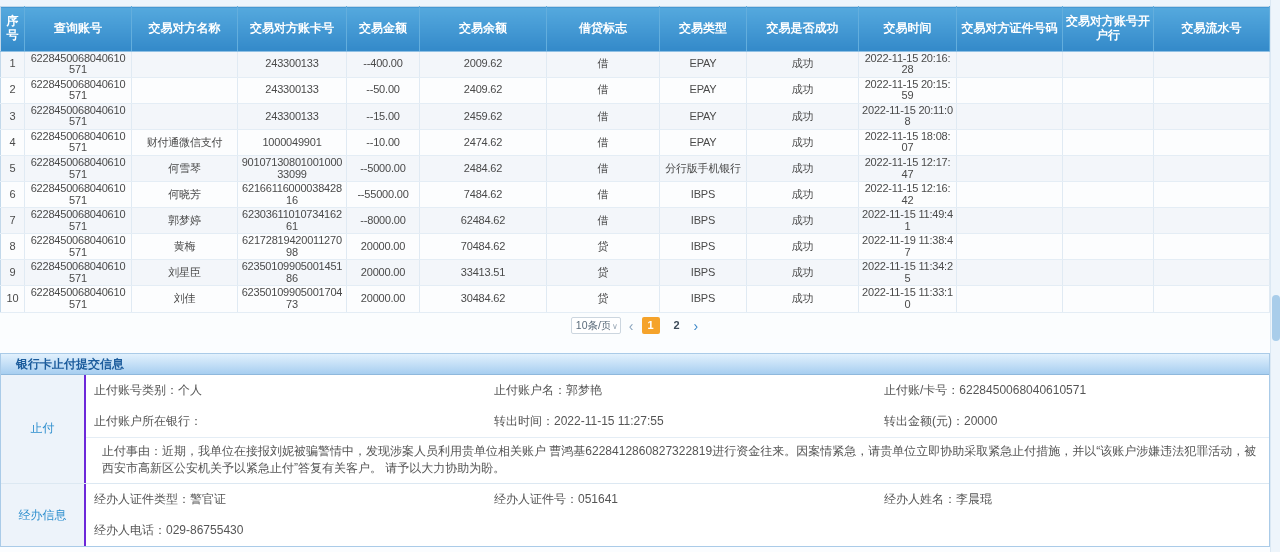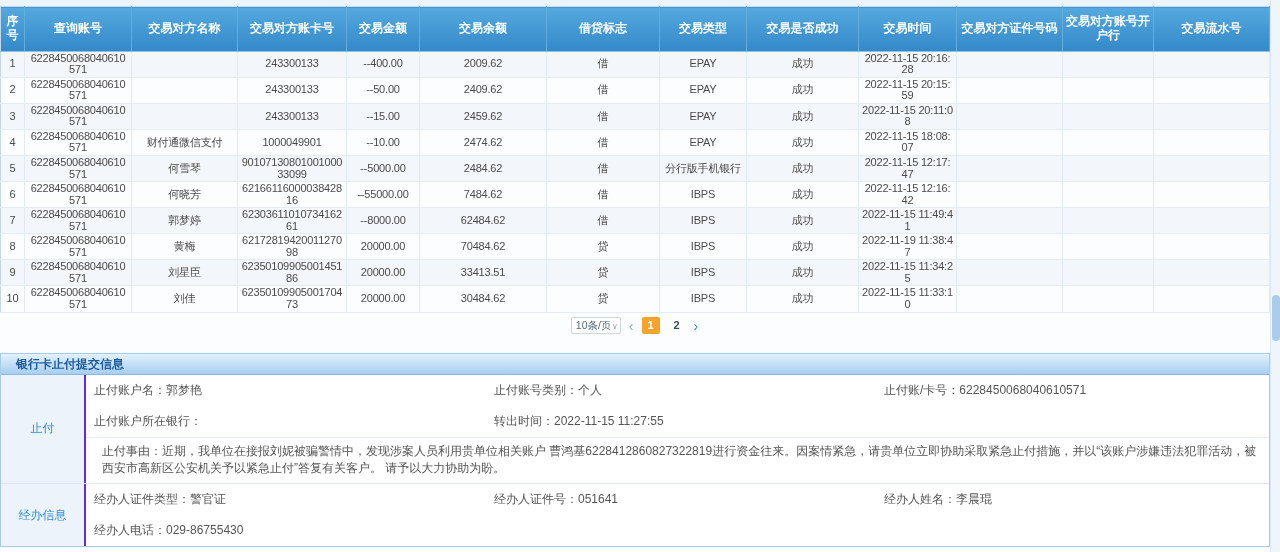--- a/index.html
+++ b/index.html
@@ -279,27 +279,28 @@
 
   <div class="gap1"></div>
 
   <div class="panel">
     <div class="panel-bar">银行卡止付提交信息</div>
 
     <div class="group">
       <div class="group-label">止付</div>
       <div>
         <div class="fields-row">
+          <div class="field">止付账号类别：个人</div>
           <div class="field">止付账户名：郭梦艳</div>
-          <div class="field">止付账号类别：个人</div>
           <div class="field">止付账/卡号：6228450068040610571</div>
         </div>
         <div class="fields-row">
           <div class="field">止付账户所在银行：</div>
           <div class="field">转出时间：2022-11-15 11:27:55</div>
+          <div class="field">转出金额(元)：20000</div>
         </div>
         <div class="note-row">止付事由：近期，我单位在接报刘妮被骗警情中，发现涉案人员利用贵单位相关账户 曹鸿基6228412860827322819进行资金往来。因案情紧急，请贵单位立即协助采取紧急止付措施，并以“该账户涉嫌违法犯罪活动，被西安市高新区公安机关予以紧急止付”答复有关客户。 请予以大力协助为盼。</div>
       </div>
     </div>
 
     <div class="group">
       <div class="group-label">经办信息</div>
       <div>
         <div class="fields-row">
           <div class="field">经办人证件类型：警官证</div>

